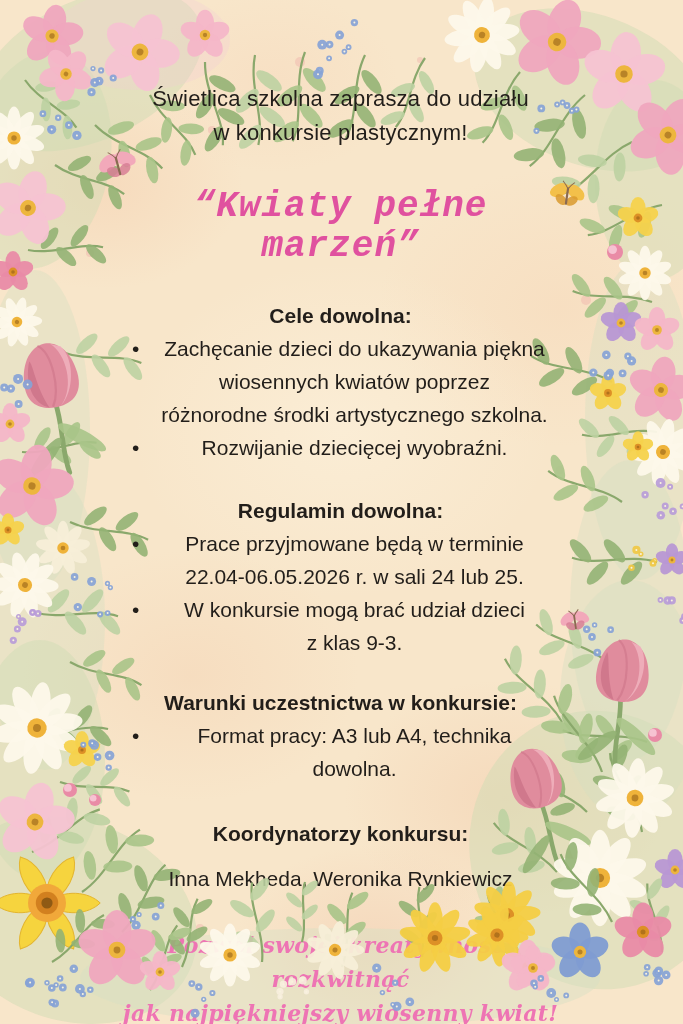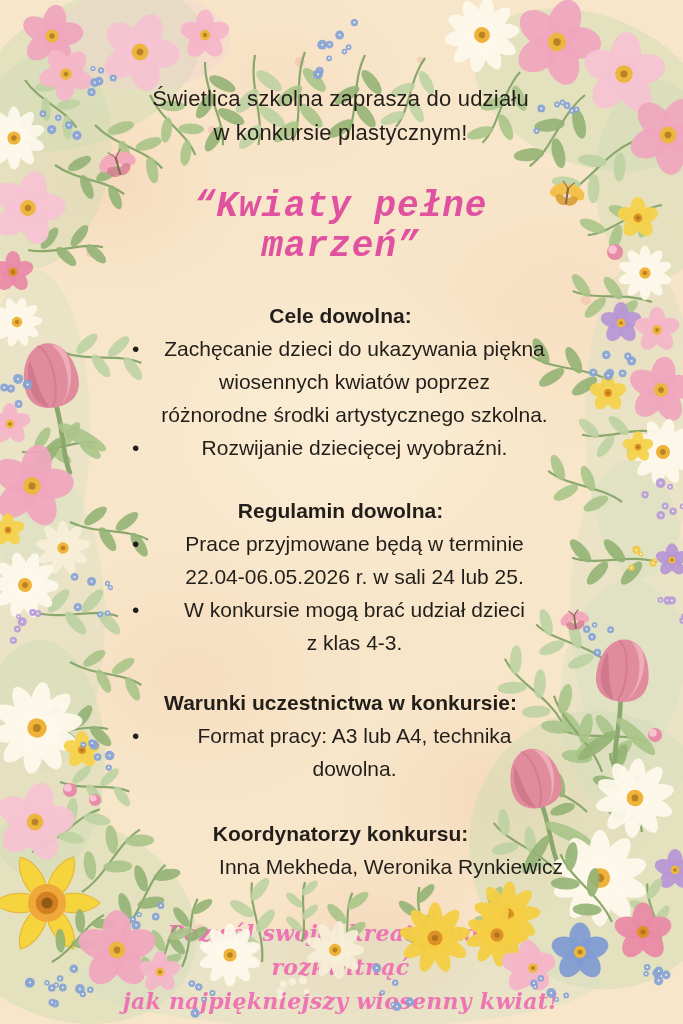--- a/index.html
+++ b/index.html
@@ -37,21 +37,21 @@
     font-size:36px;line-height:40px;
     color:var(--title-pink,#e0519f);
     letter-spacing:1px;
   }
   .heading{font-weight:700;margin:0;font-size:21px;line-height:33px;}
   .mt1{margin-top:32px;} .mt2{margin-top:30px;} .mt3{margin-top:27px;} .mt4{margin-top:32px;}
   ul.bullets{margin:0;padding:0;list-style:none;}
   ul.bullets li{position:relative;padding:0 4px 0 32px;}
   ul.bullets li::before{content:"\2022";position:absolute;left:14px;top:0;}
   .line{display:block;}
-  .names{margin:0;text-align:right;}
+  .names{margin:12px;}
   .footer{
     margin:33px 0 0;
     font-family:"DejaVu Serif", serif;
     font-style:italic;font-weight:700;
     font-size:22px;line-height:34px;
     color:var(--footer-pink,#ee74b4);
     letter-spacing:.3px;
   }
 </style>
 </head>
@@ -975,21 +975,21 @@
     </ul>
 
     <h2 class="heading mt2">Regulamin dowolna:</h2>
     <ul class="bullets">
       <li>
         <span class="line">Prace przyjmowane będą w terminie</span>
         <span class="line">22.04-06.05.2026 r. w sali 24 lub 25.</span>
       </li>
       <li>
         <span class="line">W konkursie mogą brać udział dzieci</span>
-        <span class="line">z klas 4-3.</span>
+        <span class="line">z klas 9-3.</span>
       </li>
     </ul>
 
     <h2 class="heading mt3">Warunki uczestnictwa w konkursie:</h2>
     <ul class="bullets">
       <li>
         <span class="line">Format pracy: A3 lub A4, technika</span>
         <span class="line">dowolna.</span>
       </li>
     </ul>

